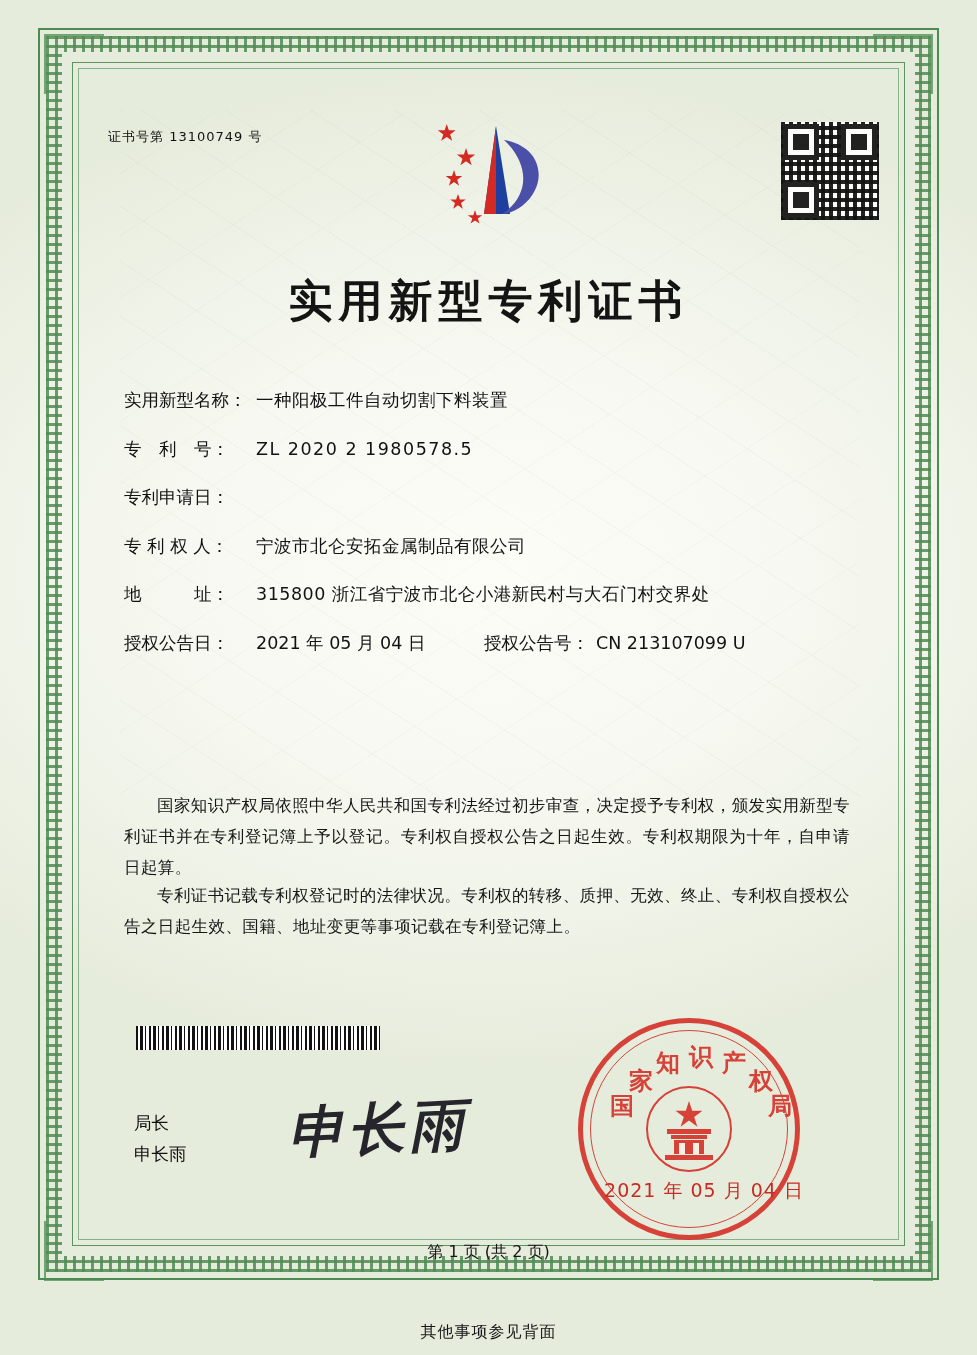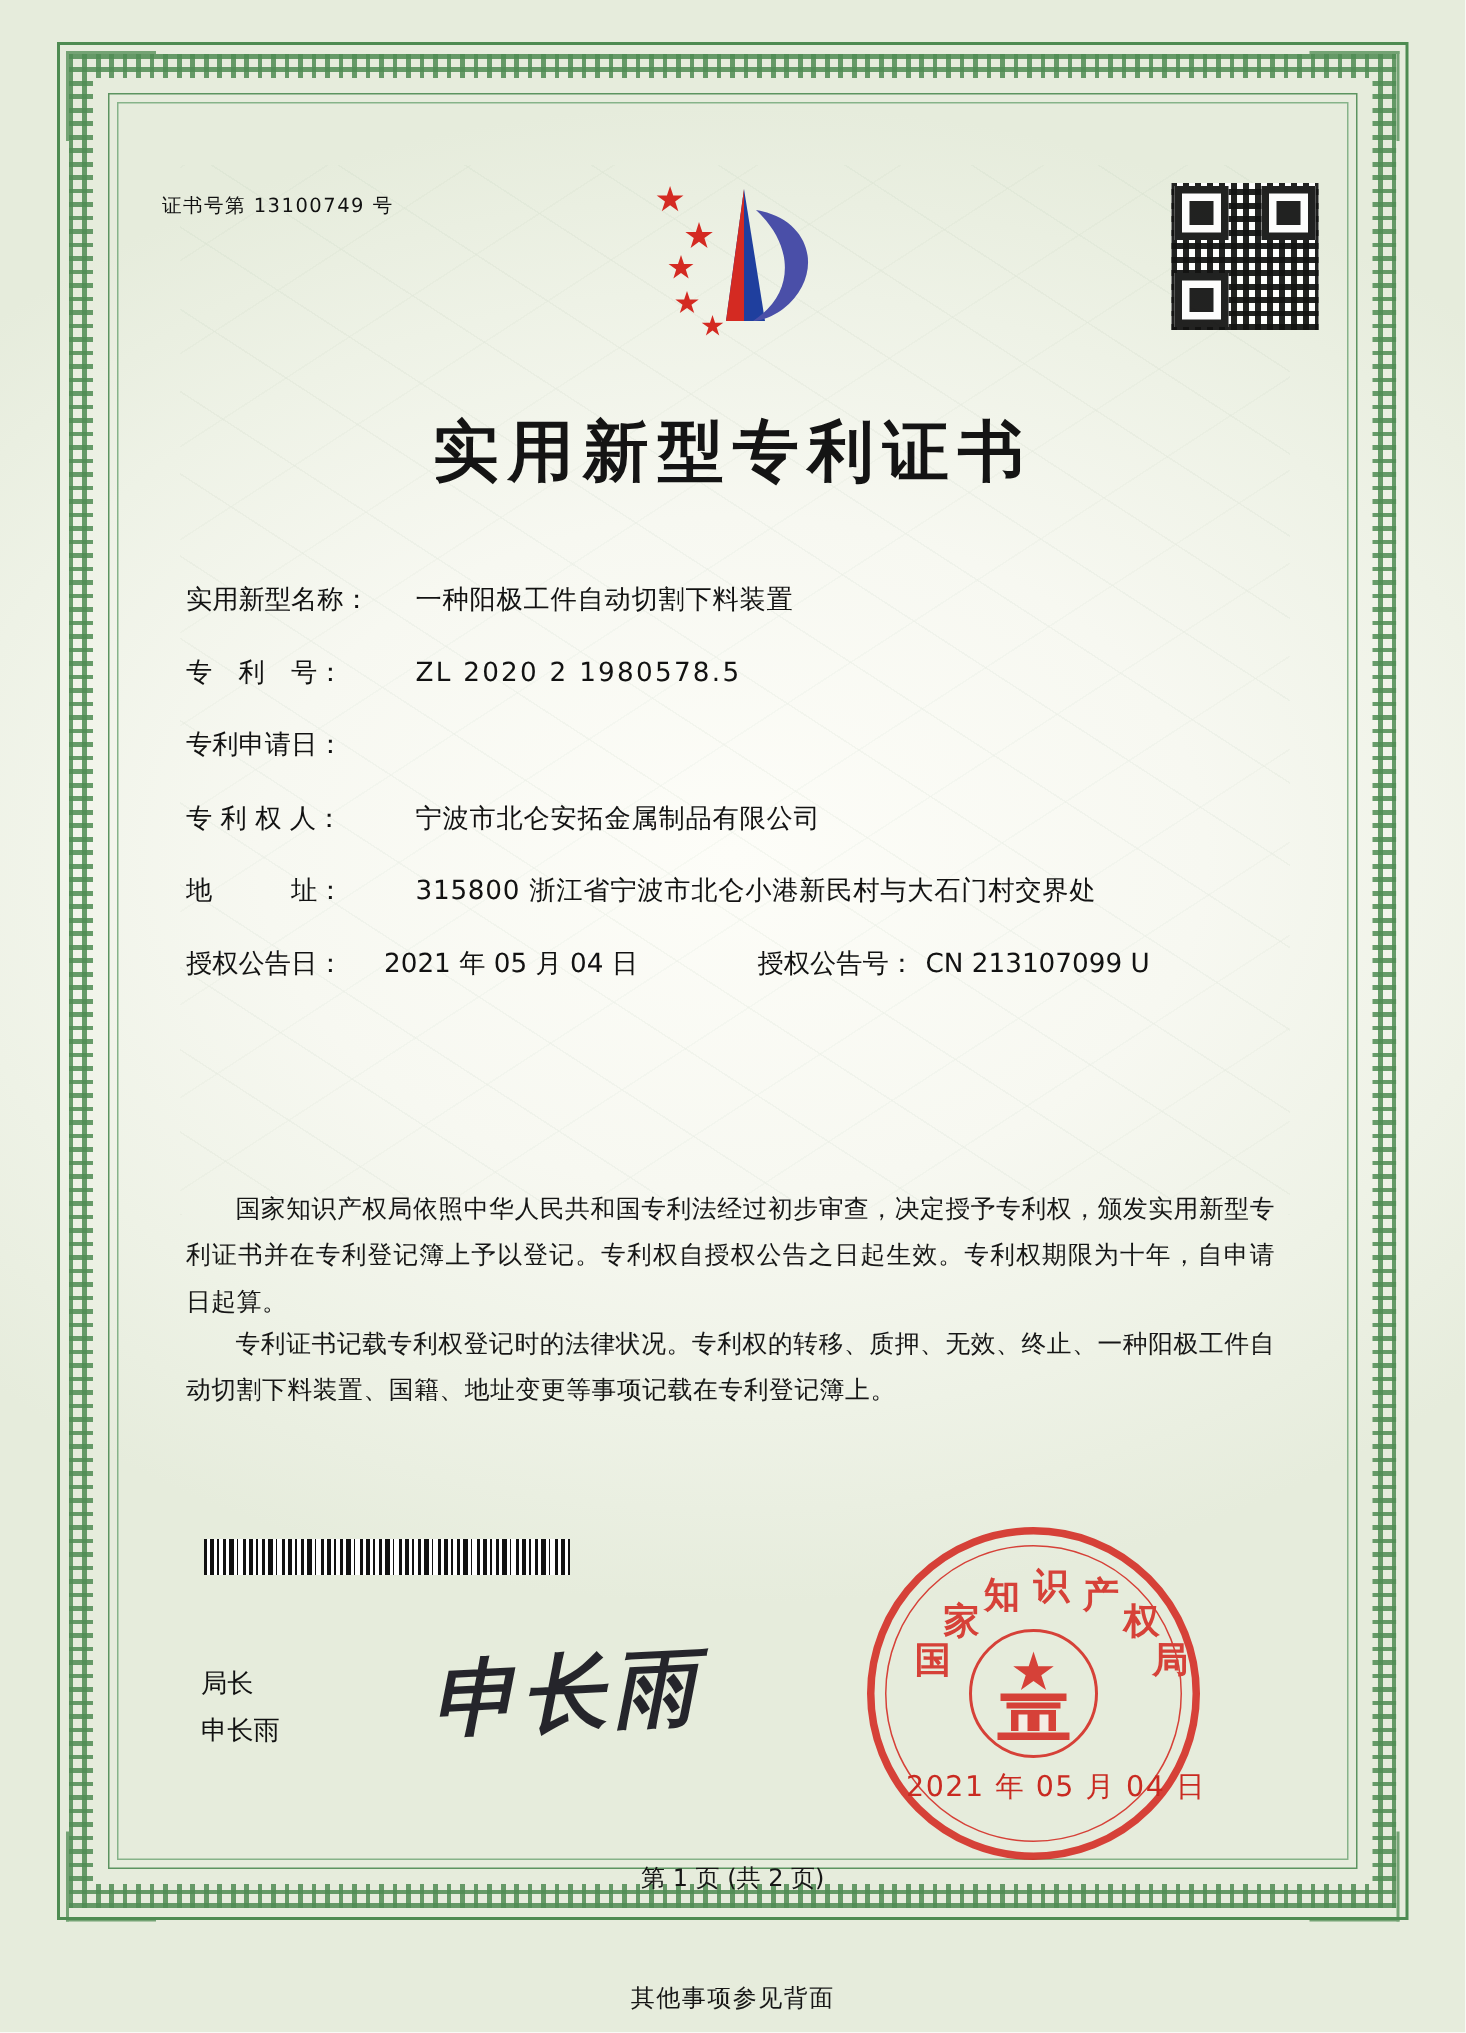--- a/index.html
+++ b/index.html
@@ -153,21 +153,20 @@
     top: 388px;
     width: 740px;
     font-size: 17.5px;
     color: #121212;
   }
   .row {
     display: flex;
     align-items: baseline;
     margin-bottom: 24px;
     line-height: 1.4;
-    gap: 21px;
   }
   .row .lbl {
     width: 132px;
     flex: 0 0 132px;
     letter-spacing: 0;
   }
   .row .val {
     flex: 1;
     letter-spacing: .5px;
   }
@@ -371,21 +370,21 @@
       </div>
       <div class="c2">
         <div class="lbl2">授权公告号：</div>
         <div>CN 213107099 U</div>
       </div>
     </div>
 
   </div>
 
   <div class="para p1">国家知识产权局依照中华人民共和国专利法经过初步审查，决定授予专利权，颁发实用新型专利证书并在专利登记簿上予以登记。专利权自授权公告之日起生效。专利权期限为十年，自申请日起算。</div>
-  <div class="para p2">专利证书记载专利权登记时的法律状况。专利权的转移、质押、无效、终止、一种阳极工件自动切割下料装置、国籍、地址变更等事项记载在专利登记簿上。</div>
+  <div class="para p2">专利证书记载专利权登记时的法律状况。专利权的转移、质押、无效、终止、专利权自授权公告之日起生效、国籍、地址变更等事项记载在专利登记簿上。</div>
 
   <div class="barcode"></div>
 
   <div class="sig-label">
     <div>局长</div>
     <div>申长雨</div>
   </div>
   <div class="sig-hand">申长雨</div>
 
   <div class="seal">

